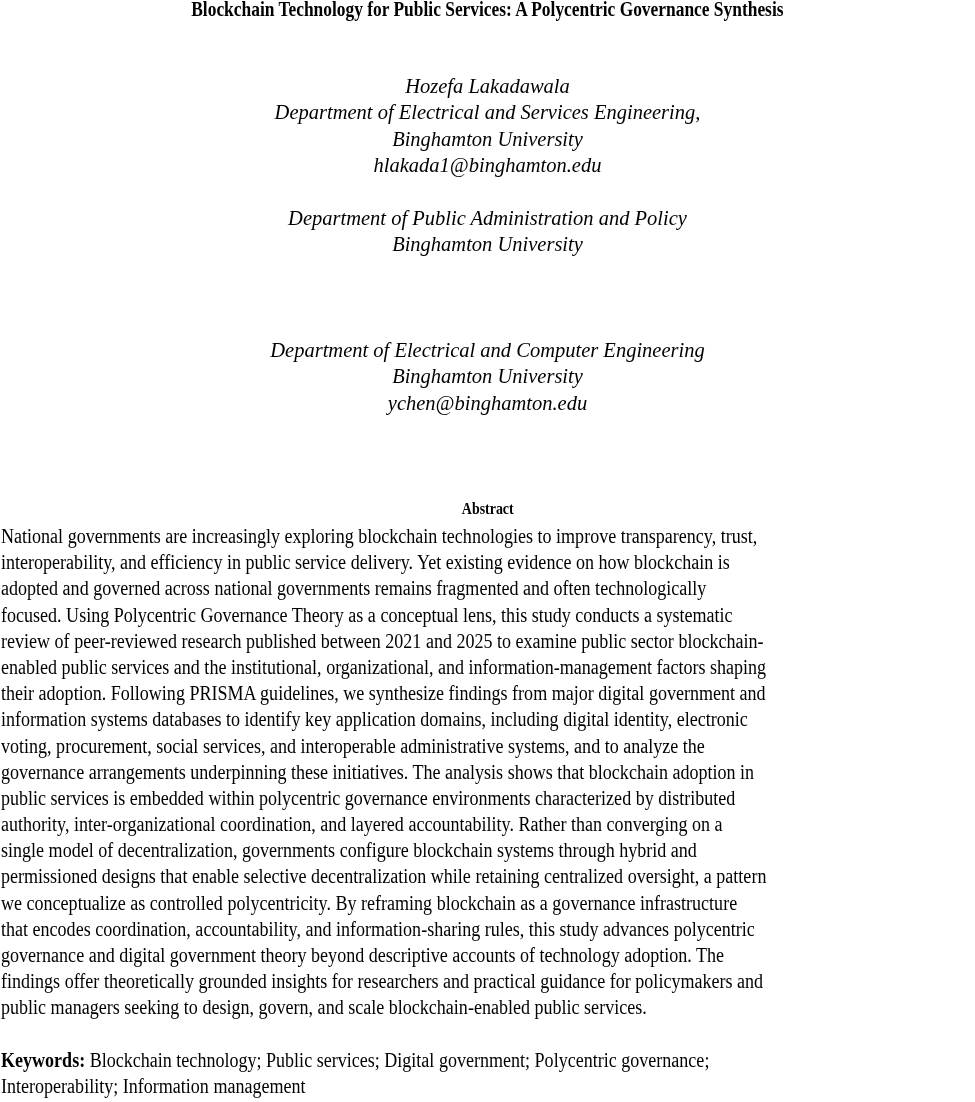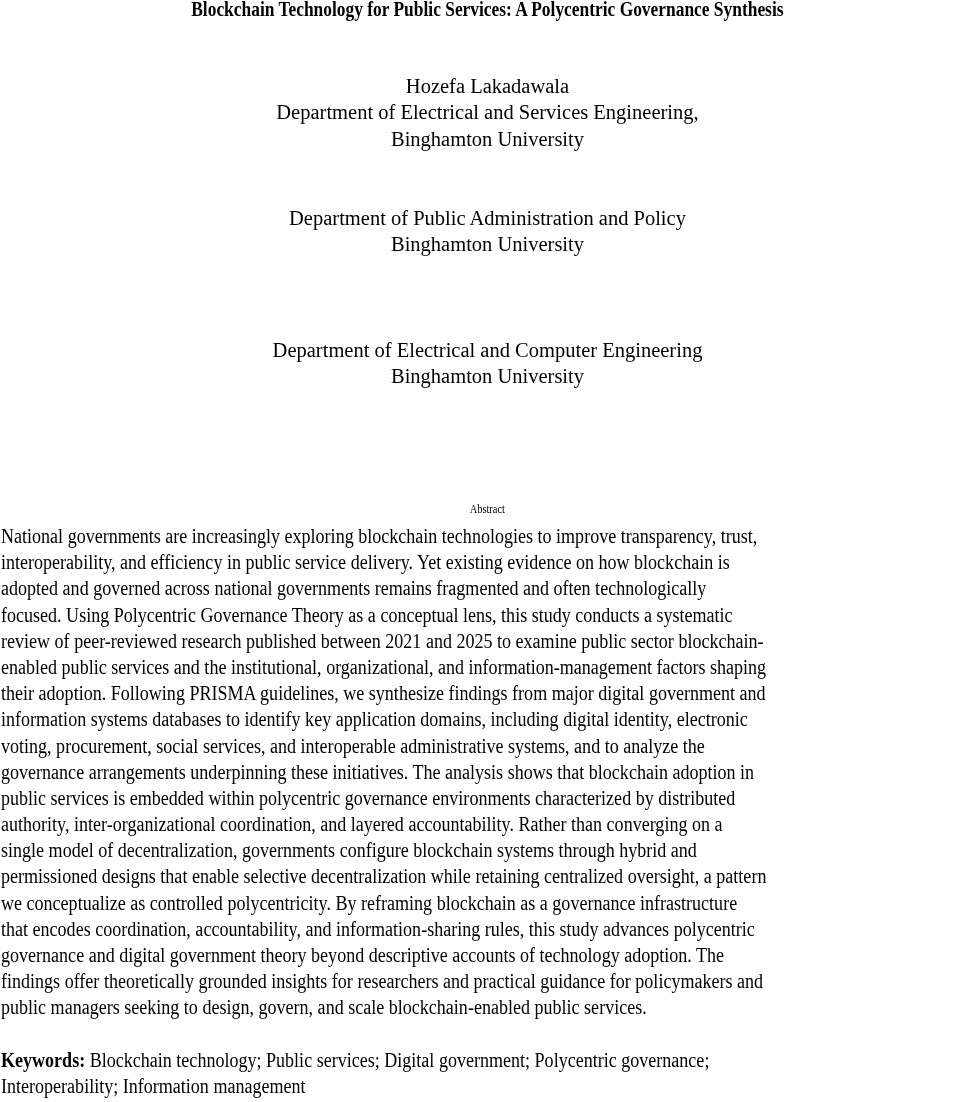--- a/index.html
+++ b/index.html
@@ -39,29 +39,30 @@
       font-size: 20.5px;
       line-height: 26.3px;
     }
     .author-block {
       position: absolute;
       left: 0;
       width: 975px;
     }
     .author-block div {
       white-space: nowrap;
+      font-style: italic;
     }
     .abstract-heading {
       position: absolute;
       top: 497px;
       left: 0;
       width: 975px;
       text-align: center;
-      font-weight: normal;
-      font-size: 12px;
+      font-weight: bold;
+      font-size: 16px;
       line-height: 24px;
     }
     .abstract-heading span {
       display: inline-block;
       transform: scaleX(0.87);
     }
     .abstract-body {
       position: absolute;
       top: 523px;
       left: 1px;
@@ -100,28 +101,30 @@
 
   <div class="title">
     <span>Blockchain Technology for Public Services: A Polycentric Governance Synthesis</span>
   </div>
 
   <div class="authors">
     <div class="author-block" style="top:73px;">
       <div>Hozefa Lakadawala</div>
       <div>Department of Electrical and Services Engineering,</div>
       <div>Binghamton University</div>
+      <div>hlakada1@binghamton.edu</div>
     </div>
     <div class="author-block" style="top:205px;">
       <div>Department of Public Administration and Policy</div>
       <div>Binghamton University</div>
     </div>
     <div class="author-block" style="top:337px;">
       <div>Department of Electrical and Computer Engineering</div>
       <div>Binghamton University</div>
+      <div>ychen@binghamton.edu</div>
     </div>
   </div>
 
   <div class="abstract-heading">
     <span>Abstract</span>
   </div>
 
   <div class="abstract-body">
     <div class="abs-line">National governments are increasingly exploring blockchain technologies to improve transparency, trust,</div>
     <div class="abs-line">interoperability, and efficiency in public service delivery. Yet existing evidence on how blockchain is</div>

